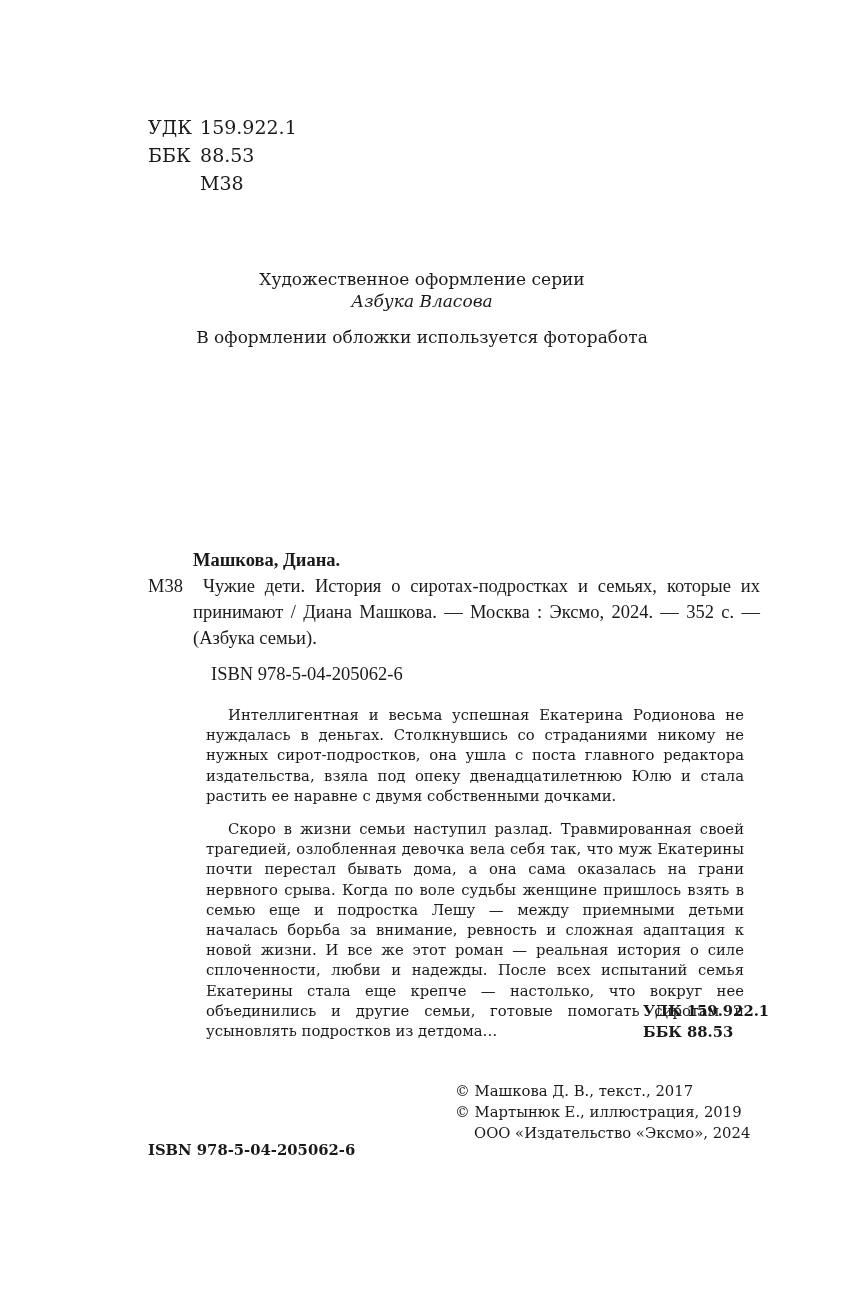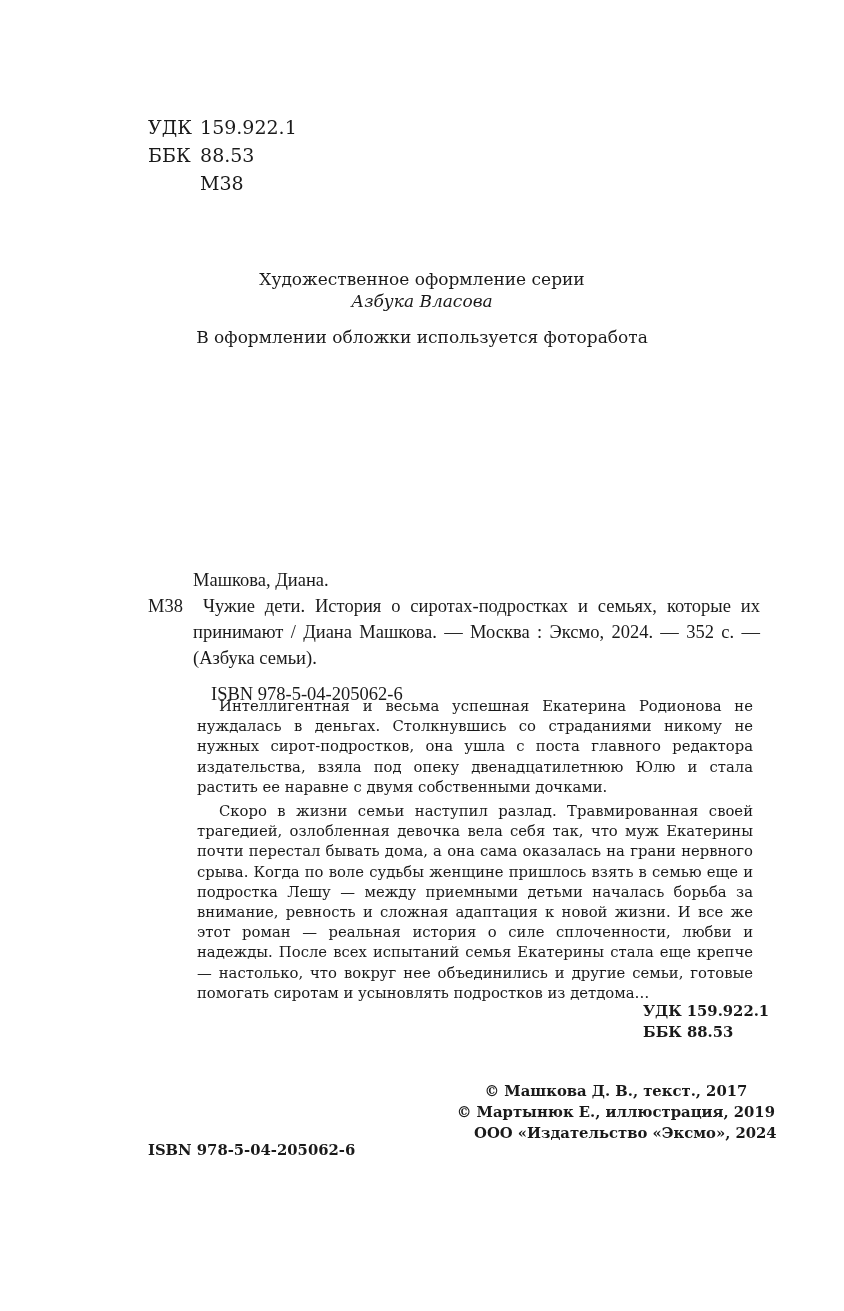--- a/index.html
+++ b/index.html
@@ -5,29 +5,29 @@
   html, body { margin: 0; padding: 0; background: #ffffff; }
   body { width: 844px; height: 1311px; position: relative; overflow: hidden;
          font-family: "DejaVu Serif", "Liberation Serif", serif; color: #1a1a1a; }
   .abs { position: absolute; }
   .codes { left: 148px; top: 113px; font-size: 19px; line-height: 28px; }
   .codes .row { white-space: nowrap; }
   .codes .lbl { display: inline-block; width: 46px; }
   .credits { left: 150px; width: 544px; text-align: center; font-size: 17px; line-height: 22px; }
   .credits .it { font-style: italic; }
   .bib { left: 148px; top: 547px; width: 612px; font-size: 18.5px; line-height: 26px; font-family: "Liberation Serif", serif; }
-  .bib .author { padding-left: 45px; font-weight: normal; margin-top: 20px; }
+  .bib .author { padding-left: 45px; font-weight: bold; }
   .bib .entry { position: relative; padding-left: 45px; text-align: justify; text-align-last: left; }
   .bib .entry .mark { position: absolute; left: 0; top: 0; }
   .bib .entry .first { text-indent: 10px; }
   .bib .isbn { padding-left: 63px; margin-top: 10px; }
   .annot { left: 193px; top: 692px; width: 564px; font-size: 14.8px; line-height: 20.2px; text-align: justify; }
-  .annot p { margin: 4px; text-indent: 22px; }
+  .annot p { margin: 13px; text-indent: 22px; }
   .codes2 { left: 643px; top: 1000px; font-weight: bold; font-size: 14.8px; line-height: 21px; }
-  .copy { left: 455px; top: 1080px; font-weight: bold; font-size: 14.8px; line-height: 21px; white-space: nowrap; text-align: center; }
+  .copy { left: 455px; top: 1080px; font-weight: normal; font-size: 14.8px; line-height: 21px; white-space: nowrap; }
   .copy .row.indent { padding-left: 19px; }
   .isbn2 { left: 148px; top: 1141px; font-weight: bold; font-size: 14.8px; }
 </style>
 </head>
 <body>
 
 <div class="abs codes">
   <div class="row">
     <span class="lbl">УДК</span>
     <span>159.922.1</span>

